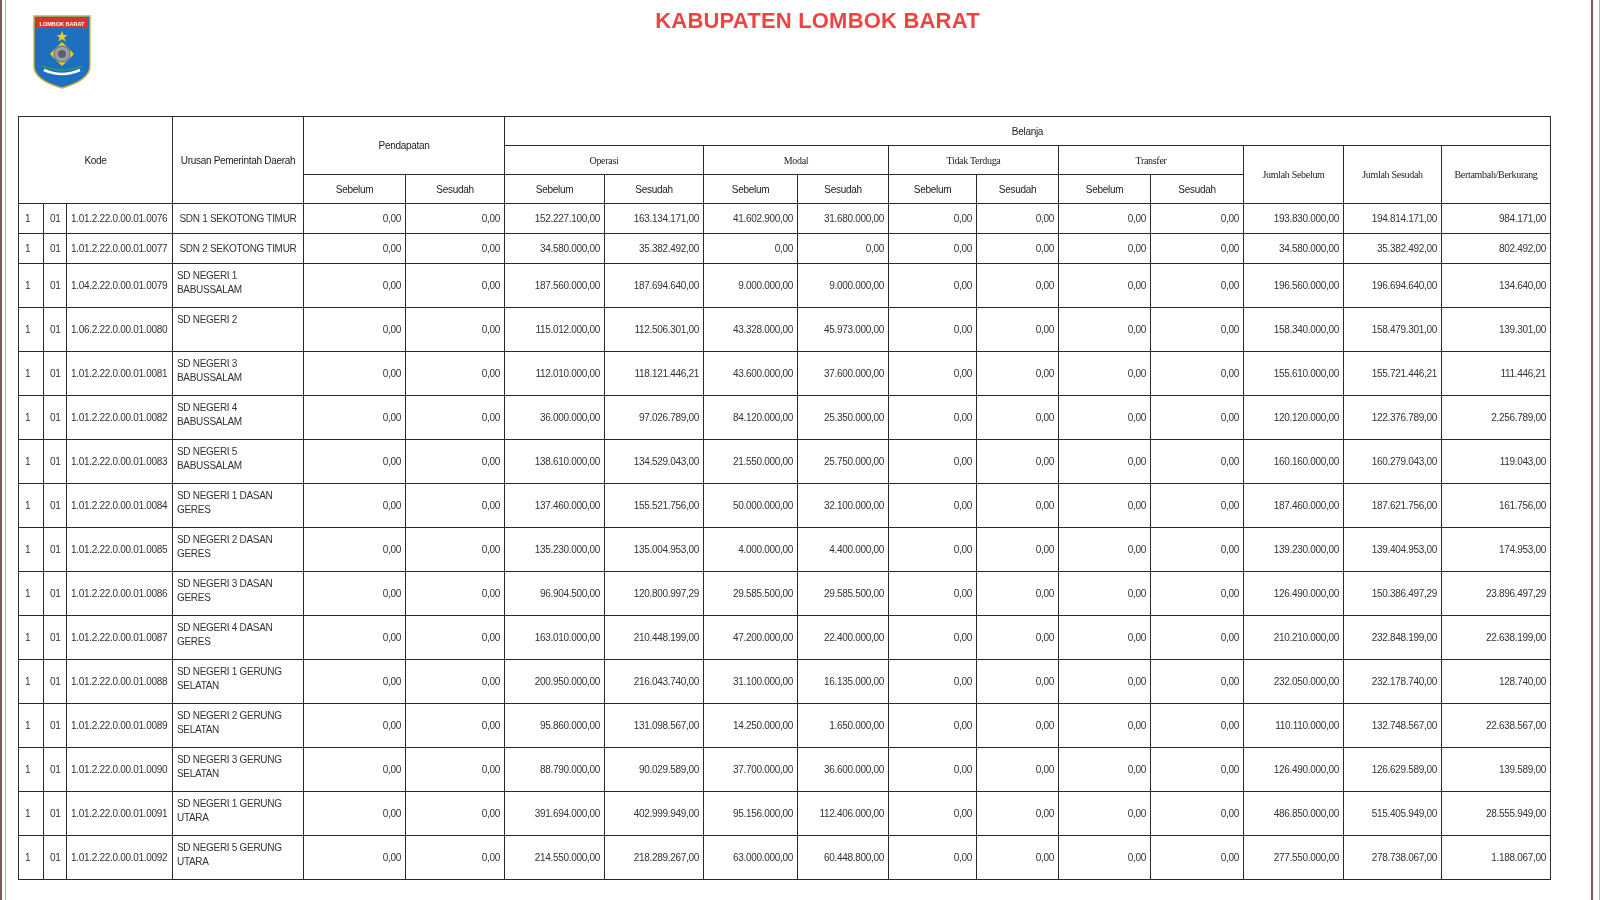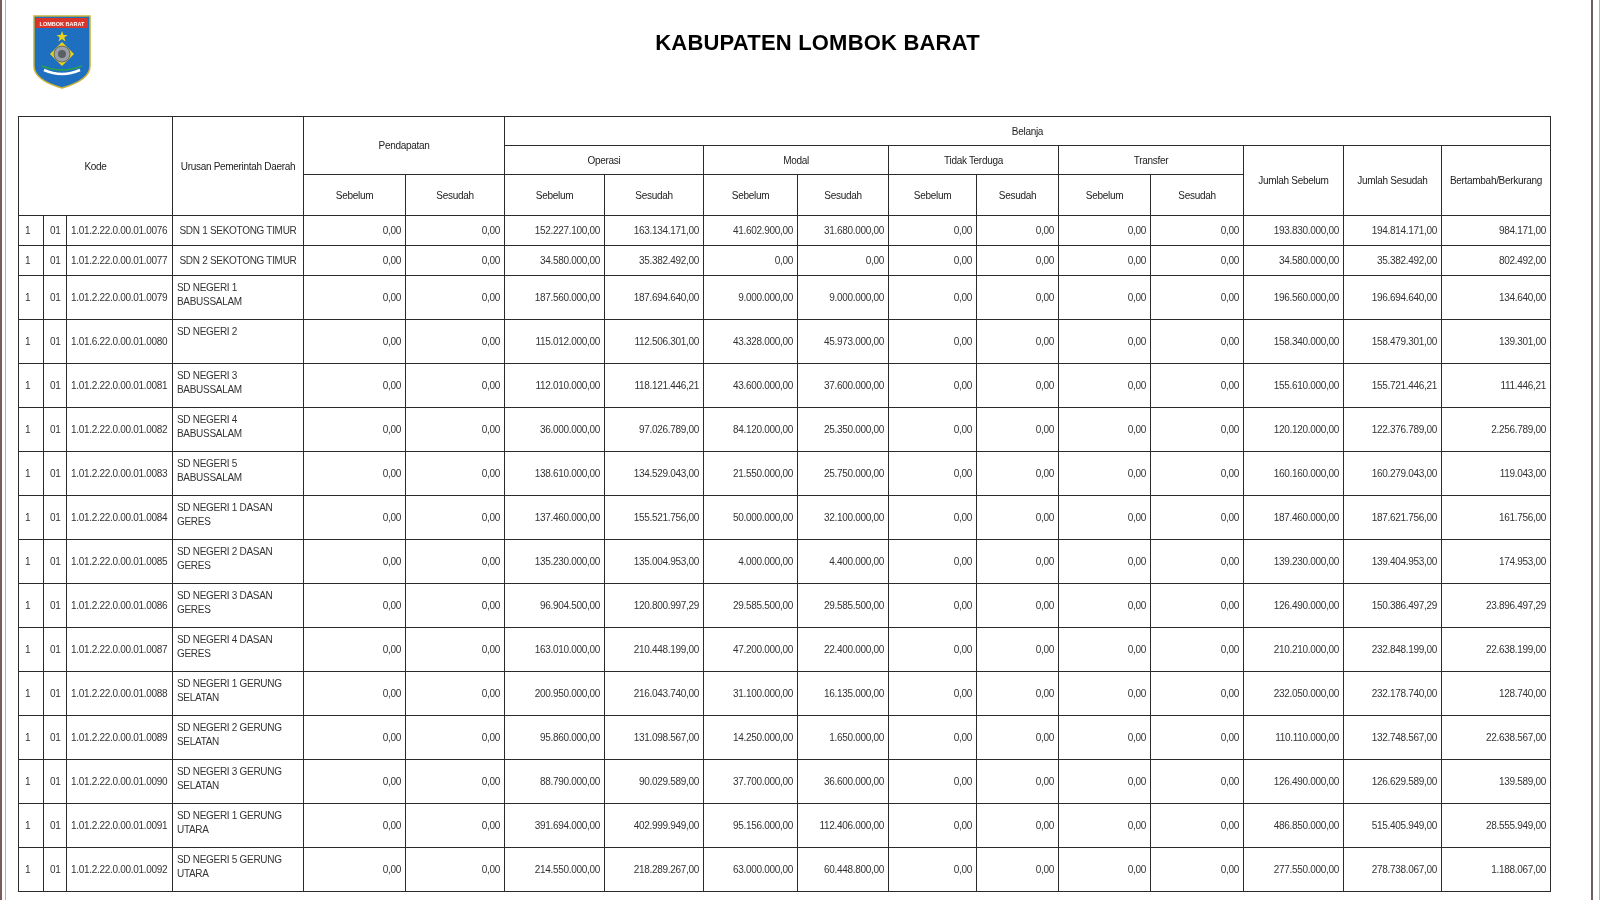--- a/index.html
+++ b/index.html
@@ -17,21 +17,21 @@
   .page-border-right {
     position: absolute; left: 1591px; top: 0; width: 9px; height: 900px;
     border-left: 2px solid #6e5e5e; border-right: 1px solid #c9a9a9;
     box-sizing: border-box;
   }
   .logo {
     position: absolute; left: 32px; top: 14px; width: 60px; height: 76px;
   }
   .title-block {
     position: absolute; left: 120px; top: 4px; width: 1395px; text-align: center;
-    color: #000000; font-weight: bold; margin-top: 22px;
+    color: #ef4444; font-weight: bold;
   }
   .title-line { font-size: 22px; line-height: 34px; letter-spacing: 0.2px; }
   table.apbd {
     position: absolute; left: 18px; top: 116px;
     border-collapse: collapse; table-layout: fixed;
     font-family: "Liberation Sans", sans-serif;
     color: #333;
   }
   table.apbd td, table.apbd th {
     border: 1.5px solid #2b2b2b;
@@ -40,22 +40,22 @@
     letter-spacing: -0.3px;
     transform-origin: left;
   }
   table.apbd th { text-align: center; vertical-align: middle; color: #222; margin-left: 28px; }
   table.apbd td.num { text-align: right; }
   table.apbd td.txt { text-align: left; }
   table.apbd td.ctr { text-align: left; padding-left: 6px; }
   table.apbd td.name { white-space: normal; line-height: 14px; vertical-align: top; padding-top: 5px; }
   table.apbd td.name.single { vertical-align: middle; padding-top: 0; text-align: center; }
   .hdr1 { height: 29px; }
-  .hdr2 { height: 29px; }
-  .hdr3 { height: 41px; }
+  .hdr2 { height: 29px; font-family: Liberation Serif, serif; }
+  .hdr3 { height: 29px; }
   .row-s { height: 30px; }
   .row-d { height: 44px; }
 </style>
 </head>
 <body>
 
 <div class="page-border-left"></div>
 <div class="page-border-right"></div>
 
 <svg class="logo" viewBox="0 0 60 76">
@@ -159,40 +159,40 @@
         <td class="num">0,00</td>
         <td class="num">0,00</td>
         <td class="num">0,00</td>
         <td class="num">34.580.000,00</td>
         <td class="num">35.382.492,00</td>
         <td class="num">802.492,00</td>
       </tr>
       <tr class="row-d">
         <td class="ctr">1</td>
         <td class="ctr">01</td>
-        <td class="txt">1.01.2.22.0.00.01.0079</td>
+        <td class="txt">1.04.2.22.0.00.01.0079</td>
         <td class="txt name">SD NEGERI 1 BABUSSALAM</td>
         <td class="num">0,00</td>
         <td class="num">0,00</td>
         <td class="num">187.560.000,00</td>
         <td class="num">187.694.640,00</td>
         <td class="num">9.000.000,00</td>
         <td class="num">9.000.000,00</td>
         <td class="num">0,00</td>
         <td class="num">0,00</td>
         <td class="num">0,00</td>
         <td class="num">0,00</td>
         <td class="num">196.560.000,00</td>
         <td class="num">196.694.640,00</td>
         <td class="num">134.640,00</td>
       </tr>
       <tr class="row-d">
         <td class="ctr">1</td>
         <td class="ctr">01</td>
-        <td class="txt">1.01.6.22.0.00.01.0080</td>
+        <td class="txt">1.06.2.22.0.00.01.0080</td>
         <td class="txt name">SD NEGERI 2</td>
         <td class="num">0,00</td>
         <td class="num">0,00</td>
         <td class="num">115.012.000,00</td>
         <td class="num">112.506.301,00</td>
         <td class="num">43.328.000,00</td>
         <td class="num">45.973.000,00</td>
         <td class="num">0,00</td>
         <td class="num">0,00</td>
         <td class="num">0,00</td>

